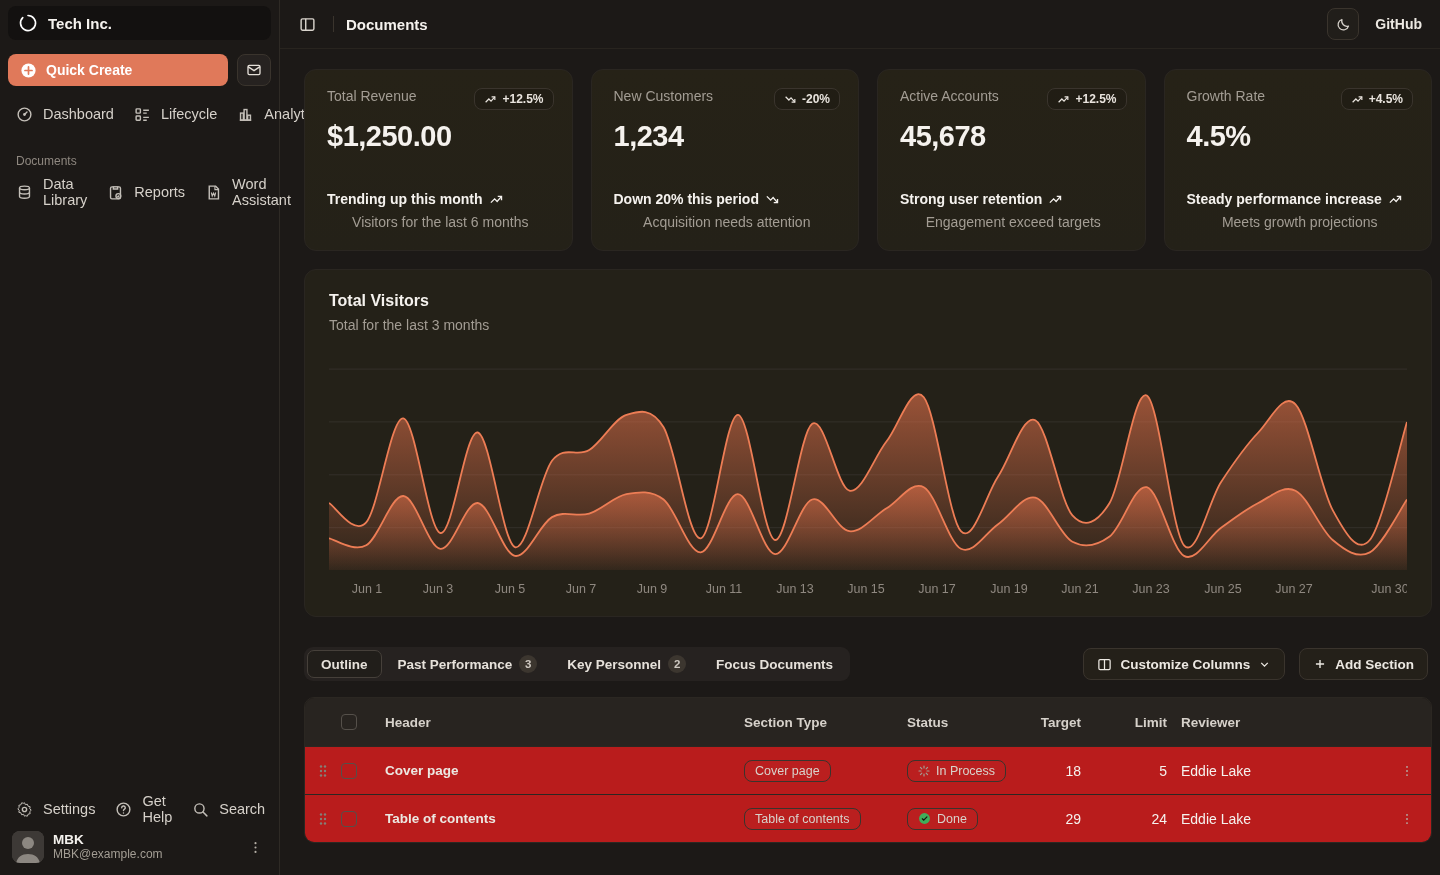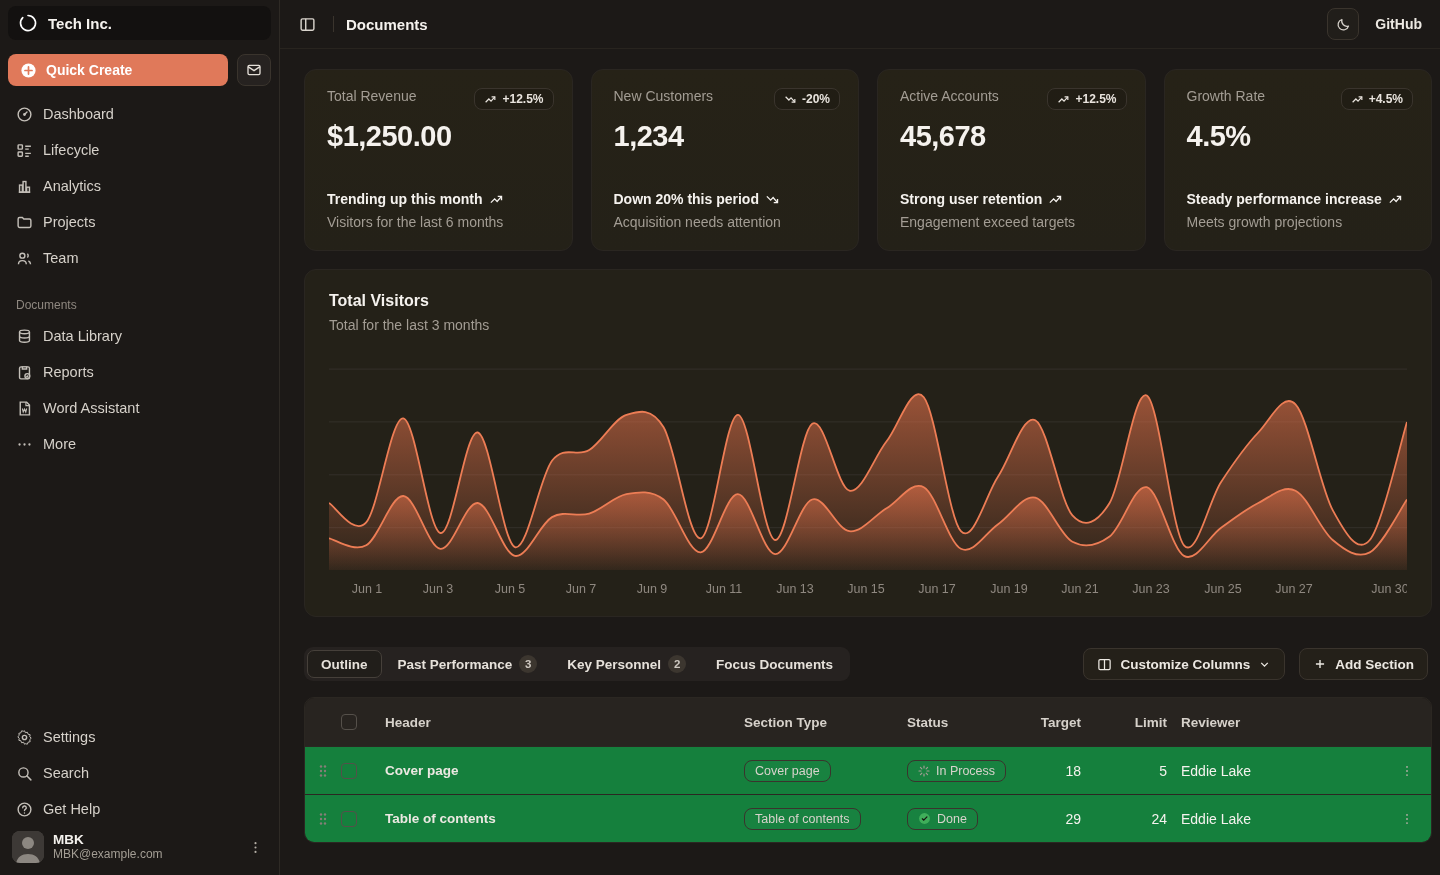--- a/index.html
+++ b/index.html
@@ -12,21 +12,21 @@
   body{font-family:"Liberation Sans","DejaVu Sans",sans-serif; color:var(--text);}
   .app{width:1440px; height:875px; background:var(--bg); display:grid; grid-template-columns:280px 1fr; overflow:hidden;}
 
   
   .sidebar{border-right:1px solid var(--border); display:flex; flex-direction:column; padding:6px 8px 12px 8px; height:875px;}
   .brand{display:flex; align-items:center; gap:10px; background:#131110; border-radius:8px; padding:7px 10px; margin-bottom:12px;}
   .brand-name{font-size:15px; font-weight:700;}
   .quick-row{display:flex; gap:9px; margin:2px 0 12px 0;}
   .btn-quick{flex:1; display:flex; align-items:center; gap:9px; background:var(--accent); border:none; color:#fff; font-weight:600; font-size:14px; padding:0 12px; height:32px; border-radius:8px; cursor:pointer;}
   .btn-mail{width:34px; height:32px; border-radius:8px; background:#262220; border:1px solid var(--border2); color:#e4dfd8; display:flex; align-items:center; justify-content:center; cursor:pointer;}
-  .nav{display:flex; flex-direction:column; gap:4px;}
+  .nav{display:flex; flex-direction:row; gap:4px;}
   .nav-item{display:flex; align-items:center; gap:10px; height:32px; padding:0 8px; border-radius:8px; color:var(--text-dim); font-size:14.5px; cursor:pointer;}
   .nav-item svg{flex:0 0 auto; opacity:.9;}
   .section-label{font-size:12px; color:var(--muted2); padding:0 8px; margin:24px 0 8px 0;}
   .spacer{flex:1;}
   .user-row{display:flex; align-items:center; gap:9px; padding:6px 4px 0 4px;}
   .avatar{width:32px; height:32px; border-radius:8px; background:#4a4642; overflow:hidden; display:flex; align-items:flex-end; justify-content:center;}
   .user-meta{flex:1; line-height:1.15;}
   .user-name{font-size:13.5px; font-weight:700;}
   .user-email{font-size:12px; color:var(--muted);}
   .dots-btn{background:none; border:none; color:#b5afa7; cursor:pointer; padding:4px; border-radius:6px;}
@@ -45,21 +45,21 @@
 
   
   .cards-row{display:grid; grid-template-columns:repeat(4,1fr); gap:18px;}
   .stat-card{background:linear-gradient(180deg,#262217,#242118); border:1px solid #2a2621; border-radius:12px; height:182px; padding:18px 18px 20px 22px; display:flex; flex-direction:column; position:relative;}
   .stat-top{display:flex; align-items:flex-start; justify-content:space-between;}
   .stat-label{font-size:14px; color:var(--muted);}
   .trend-badge{display:flex; align-items:center; gap:5px; font-size:12px; font-weight:600; color:#e9e4de; border:1px solid var(--border2); border-radius:8px; padding:3px 9px; background:rgba(0,0,0,.12);}
   .stat-value{font-size:29px; font-weight:700; letter-spacing:-.5px; margin-top:10px;}
   .stat-foot{margin-top:auto;}
   .stat-foot-title{font-size:14px; font-weight:700; display:flex; align-items:center; gap:6px;}
-  .stat-foot-desc{font-size:14px; color:var(--muted); margin-top:7px;}
+  .stat-foot-desc{font-size:14px; color:var(--muted); margin-top:7px;text-align:center;}
 
   
   .chart-card{margin-top:18px; background:var(--card); border:1px solid #2a2621; border-radius:12px; padding:22px 24px 14px 24px;}
   .chart-head{display:flex; align-items:flex-start; justify-content:space-between;}
   .chart-title{font-size:16px; font-weight:700;}
   .chart-sub{font-size:14px; color:var(--muted); margin-top:7px;}
   .range-group{display:flex; border:1px solid var(--border2); border-radius:9px; overflow:hidden;}
   .range-btn{height:32px; padding:0 15px; background:transparent; border:none; color:#ece8e2; font-size:13.5px; font-weight:700; cursor:pointer;}
   .range-btn.active{background:#18140f; box-shadow:inset 1px 0 0 var(--border2), inset -1px 0 0 var(--border2);}
   .chart-wrap{margin-top:24px;}
@@ -71,21 +71,21 @@
   .tab{display:flex; align-items:center; gap:7px; height:28px; padding:0 13px; border-radius:7px; border:1px solid transparent; background:transparent; color:#e6e1da; font-size:13.5px; font-weight:700; cursor:pointer;}
   .tab.active{border-color:#46403a; background:#211e1a;}
   .tab-badge{min-width:18px; height:18px; border-radius:9px; background:#3c362f; color:#cfc9c1; font-size:11.5px; font-weight:600; display:flex; align-items:center; justify-content:center; padding:0 5px;}
   .tabs-actions{margin-left:auto; display:flex; gap:14px; padding-right:4px;}
   .tool-btn{display:flex; align-items:center; gap:8px; height:32px; padding:0 13px; border:1px solid var(--border2); background:#242019; border-radius:8px; color:#ece8e2; font-size:13.5px; font-weight:600; cursor:pointer;}
 
   
   .table{margin-top:16px; border:1px solid #2b2722; border-radius:10px; overflow:hidden;}
   .trow{display:grid; grid-template-columns:36px 44px 1fr 163px 130px 50px 86px 210px 48px; align-items:center; height:48px;}
   .thead{background:#282420; color:var(--text-dim); font-size:13.5px; font-weight:600;}
-  .tbody-row{background:#15803d; border-top:1px solid #2b2722; font-size:14px;}
+  .tbody-row{background:#b91c1c; border-top:1px solid #2b2722; font-size:14px;}
   .cell-right{text-align:right; padding-right:6px;}
   .cell-reviewer{padding-left:8px;}
   .checkbox{width:16px; height:16px; border:1px solid #55504a; border-radius:4px; background:transparent; cursor:pointer;}
   .chk-cell{display:flex; align-items:center;}
   .drag-cell{display:flex; align-items:center; justify-content:center; color:#857f77; cursor:grab;}
   .pill{display:inline-flex; align-items:center; gap:6px; border:1px solid var(--border2); border-radius:8px; padding:3px 10px; font-size:12.5px; color:#d8d3cc; background:rgba(255,255,255,.015);}
   .row-title{font-weight:600; color:#ece8e2; font-size:13.5px;}
   .header-col-label{font-size:13.5px;}
 </style>
 </head>
@@ -229,35 +229,35 @@
             <svg width="17" height="17" viewBox="0 0 24 24" fill="none" stroke="currentColor" stroke-width="2">
               <circle cx="12" cy="12" r="3"></circle>
               <path d="M12 2.5l1.2 2.7 2.9-.6 1 2.8 2.9.7-.6 2.9 2.1 2-2.1 2 .6 2.9-2.9.7-1 2.8-2.9-.6L12 21.5l-1.2-2.7-2.9.6-1-2.8-2.9-.7.6-2.9-2.1-2 2.1-2-.6-2.9 2.9-.7 1-2.8 2.9.6z" stroke-width="1.4"></path>
             </svg>
           </span>
         <span>Settings</span>
       </div>
       <div class="nav-item">
         <span style="display:flex">
             <svg width="17" height="17" viewBox="0 0 24 24" fill="none" stroke="currentColor" stroke-width="2">
-              <circle cx="10.5" cy="10.5" r="6.5"></circle>
-              <path d="M15.5 15.5L21 21" stroke-linecap="round"></path>
-            </svg>
-          </span>
-        <span>Search</span>
-      </div>
-      <div class="nav-item">
-        <span style="display:flex">
-            <svg width="17" height="17" viewBox="0 0 24 24" fill="none" stroke="currentColor" stroke-width="2">
               <circle cx="12" cy="12" r="9"></circle>
               <path d="M9.5 9.5a2.5 2.5 0 1 1 3.6 2.2c-.8.4-1.1 1-1.1 1.8" stroke-linecap="round"></path>
               <circle cx="12" cy="17" r="1" fill="currentColor" stroke="none"></circle>
             </svg>
           </span>
         <span>Get Help</span>
+      </div>
+      <div class="nav-item">
+        <span style="display:flex">
+            <svg width="17" height="17" viewBox="0 0 24 24" fill="none" stroke="currentColor" stroke-width="2">
+              <circle cx="10.5" cy="10.5" r="6.5"></circle>
+              <path d="M15.5 15.5L21 21" stroke-linecap="round"></path>
+            </svg>
+          </span>
+        <span>Search</span>
       </div>
     </nav>
 
     <div class="user-row">
       <span class="avatar">
         <svg width="32" height="32" viewBox="0 0 32 32">
             <rect width="32" height="32" fill="#3d3936"></rect>
             <circle cx="16" cy="12" r="6" fill="#8c8781"></circle>
             <path d="M4 34c0-7 5.4-11 12-11s12 4 12 11" fill="#8c8781"></path>
           </svg>

